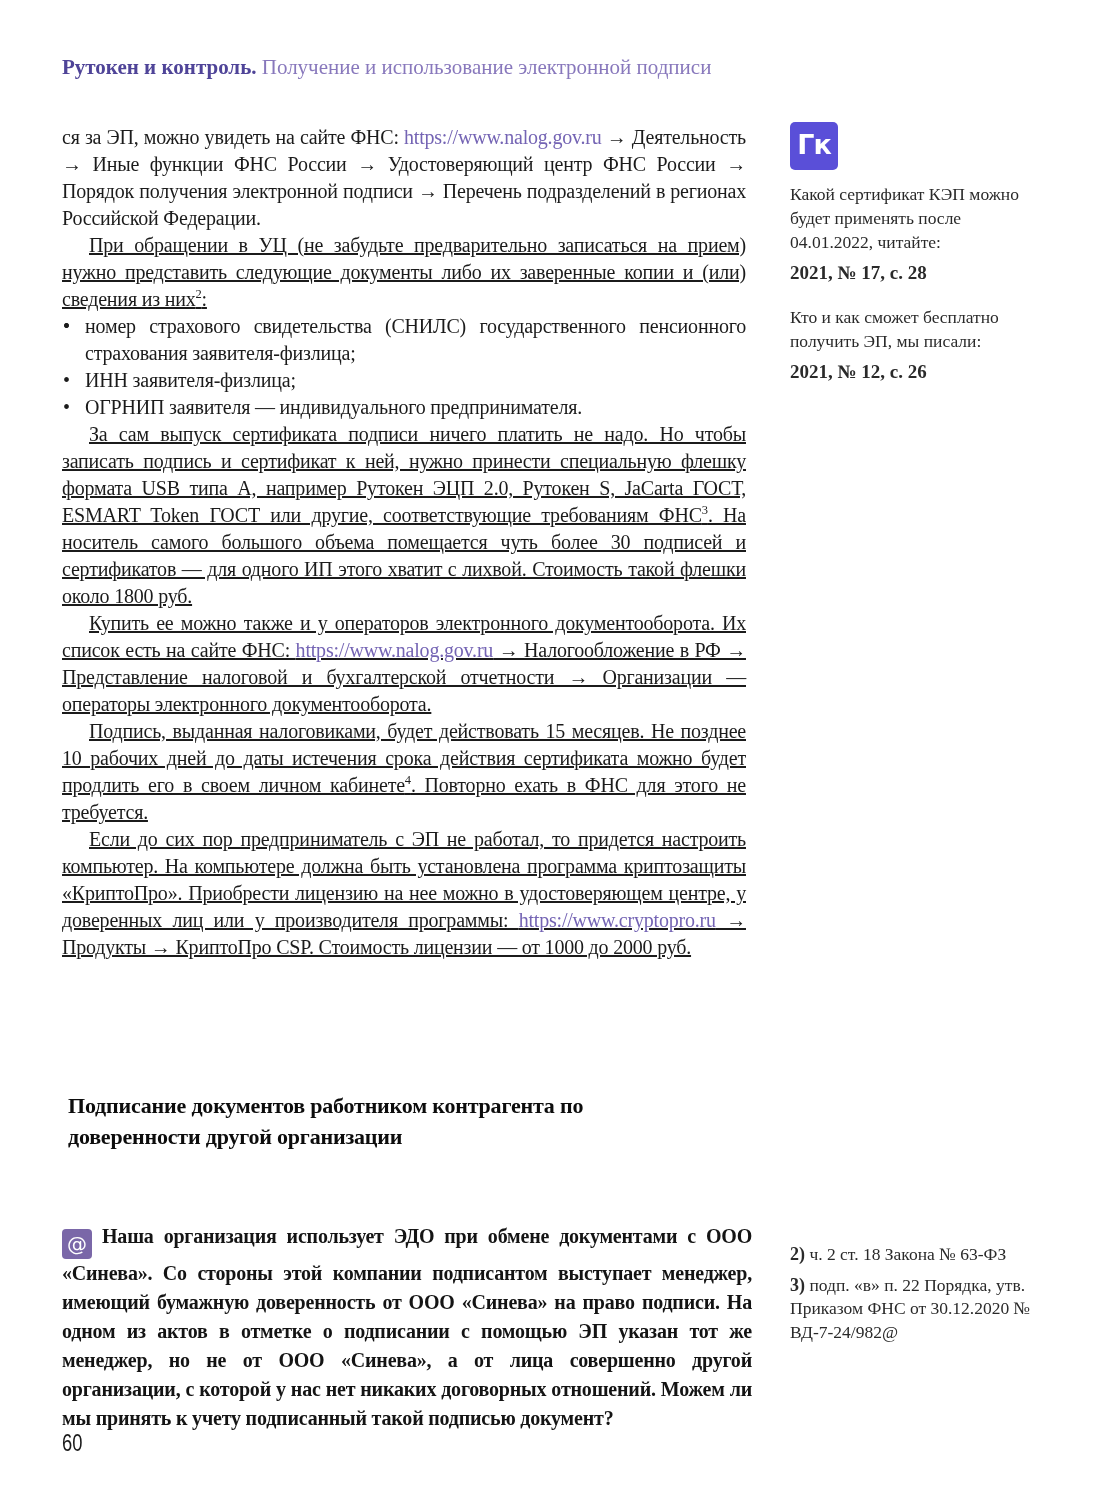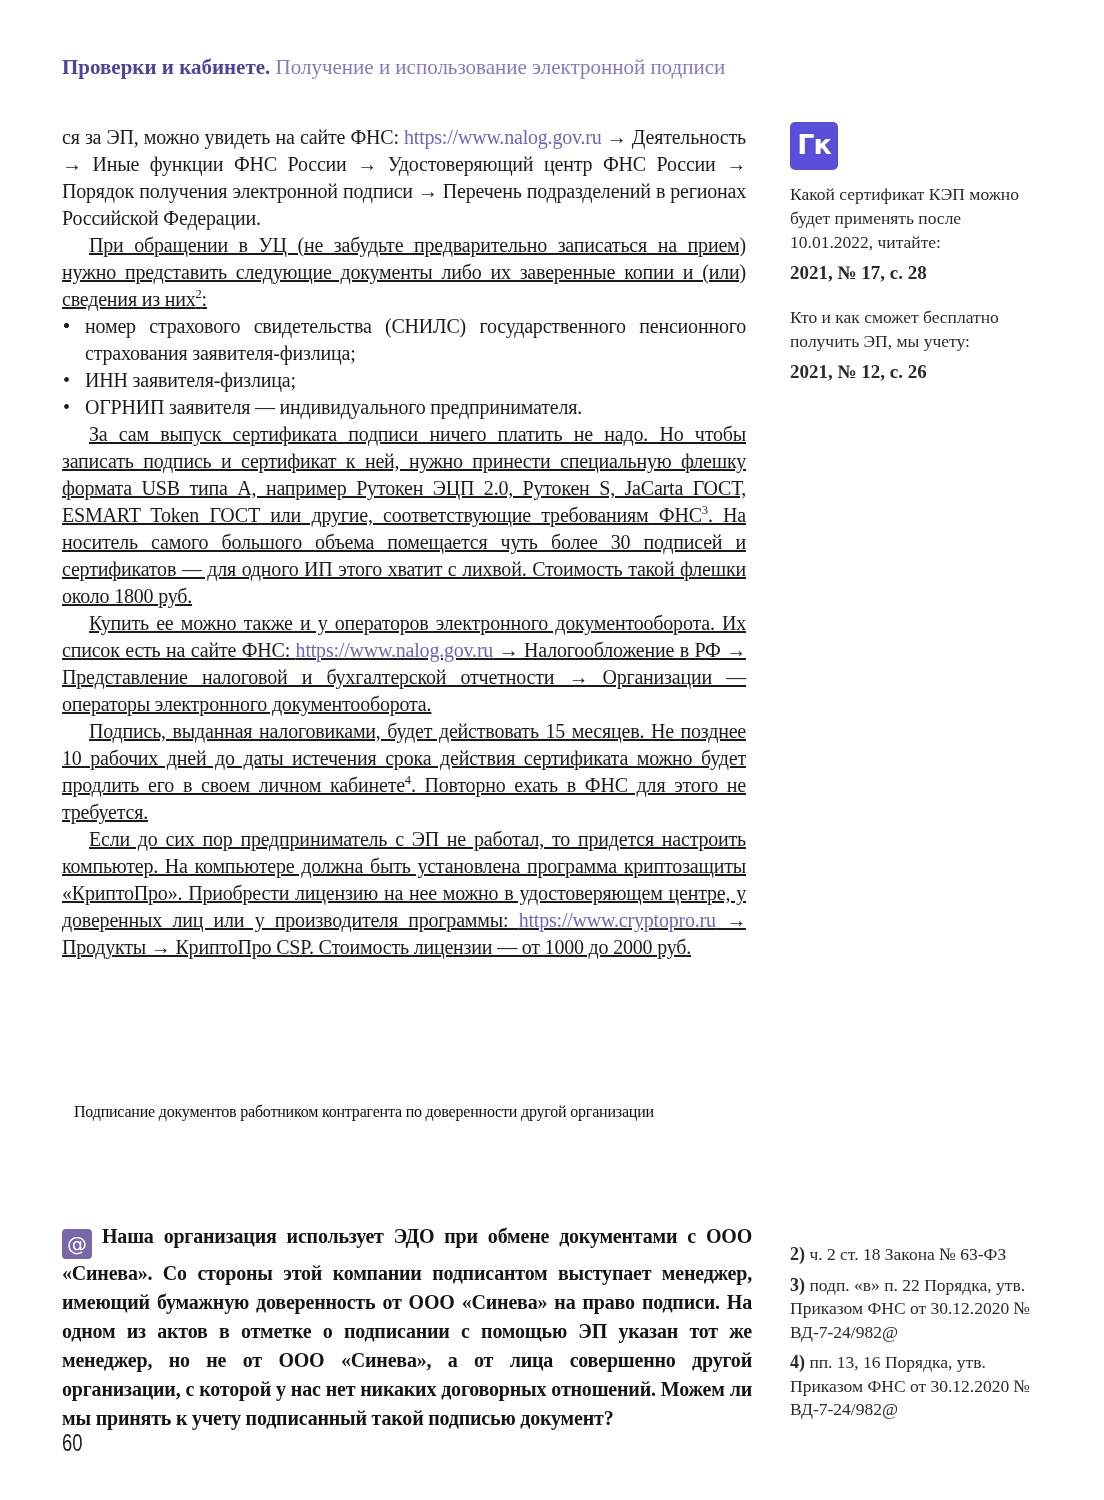--- a/index.html
+++ b/index.html
@@ -28,21 +28,21 @@
   .main p{margin:0;}
   .main p.ind{text-indent:27px;text-decoration:underline;}
   .link{color:#7464b4;text-decoration:none;cursor:pointer;}
   sup{font-size:12.5px;line-height:0;}
   ul.bullets{margin:0;padding:0;list-style:none;}
   ul.bullets li{position:relative;padding-left:23px;margin:0;}
   ul.bullets li .dot{position:absolute;left:1px;top:0;}
   
   .section-heading{
     position:absolute;left:62px;top:1084px;width:600px;
-    margin:12px;font-size:16px;line-height:31px;font-weight:normal;
+    margin:6px;font-size:22px;line-height:31px;font-weight:bold;
     color:#0c0c0c;letter-spacing:-0.2px;
   }
   
   .question{
     position:absolute;left:62px;top:1222px;width:690px;
     margin:0;font-size:20px;line-height:29px;font-weight:bold;
     text-align:justify;letter-spacing:-0.2px;color:#141414;
   }
   .at-icon{
     display:inline-block;width:30px;height:30px;
@@ -79,21 +79,21 @@
     font-size:23px;color:#1b1b1b;
     transform:scaleX(0.8);transform-origin:left top;
   }
 </style>
 </head>
 <body>
 
 <div class="page">
 
   <div class="runhead">
-    <span class="sect">Проверки и кабинете.</span><span class="sub"> Получение и использование электронной подписи</span>
+    <span class="sect">Рутокен и контроль.</span><span class="sub"> Получение и использование электронной подписи</span>
   </div>
 
   <div class="main">
     <p><span>ся за ЭП, можно увидеть на сайте ФНС: </span><a class="link">https://www.nalog.gov.ru</a><span> → Деятельность → Иные функции ФНС России → Удостоверяющий центр ФНС России → Порядок получения электронной подписи → Перечень подразделений в регионах Российской Федерации.</span></p>
 
     <p class="ind"><span>При обращении в УЦ (не забудьте предварительно записаться на прием) нужно представить следующие документы либо их заверенные копии и (или) сведения из них</span><sup>2</sup><span>:</span></p>
 
     <ul class="bullets">
       <li><span class="dot">•</span></li>
       <li><span class="dot">•</span><span>номер страхового свидетельства (СНИЛС) государственного пенсионного страхования заявителя-физлица;</span></li>
@@ -111,27 +111,26 @@
   </div>
 
   <h2 class="section-heading">Подписание документов работником контрагента по доверенности другой организации</h2>
 
   <p class="question">
     <span class="at-icon">@</span><span>Наша организация использует ЭДО при обмене документами с ООО «Синева». Со стороны этой компании подписантом выступает менеджер, имеющий бумажную доверенность от ООО «Синева» на право подписи. На одном из актов в отметке о подписании с помощью ЭП указан тот же менеджер, но не от ООО «Синева», а от лица совершенно другой организации, с которой у нас нет никаких договорных отношений. Можем ли мы принять к учету подписанный такой подписью документ?</span>
   </p>
 
   <aside class="sidebar">
     <div class="gk-logo"><span>Гк</span></div>
-    <p class="note">Какой сертификат КЭП можно будет применять после 10.01.2022, читайте:</p>
+    <p class="note">Какой сертификат КЭП можно будет применять после 04.01.2022, читайте:</p>
     <p class="ref">2021, № 17, с. 28</p>
-    <p class="note mt">Кто и как сможет бесплатно получить ЭП, мы учету:</p>
+    <p class="note mt">Кто и как сможет бесплатно получить ЭП, мы писали:</p>
     <p class="ref">2021, № 12, с. 26</p>
   </aside>
 
   <div class="footnotes">
     <p><b>2)</b> <span>ч. 2 ст. 18 Закона № 63-ФЗ</span></p>
     <p><b>3)</b> <span>подп. «в» п. 22 Порядка, утв. Приказом ФНС от 30.12.2020 № ВД-7-24/982@</span></p>
-    <p><b>4)</b> <span>пп. 13, 16 Порядка, утв. Приказом ФНС от 30.12.2020 № ВД-7-24/982@</span></p>
   </div>
 
   <div class="folio">60</div>
 
 </div>
 
 </body></html>

